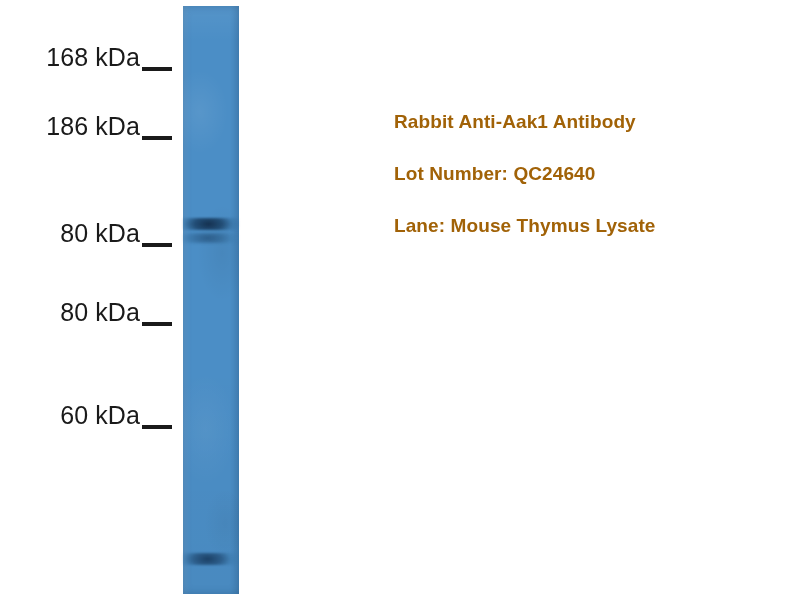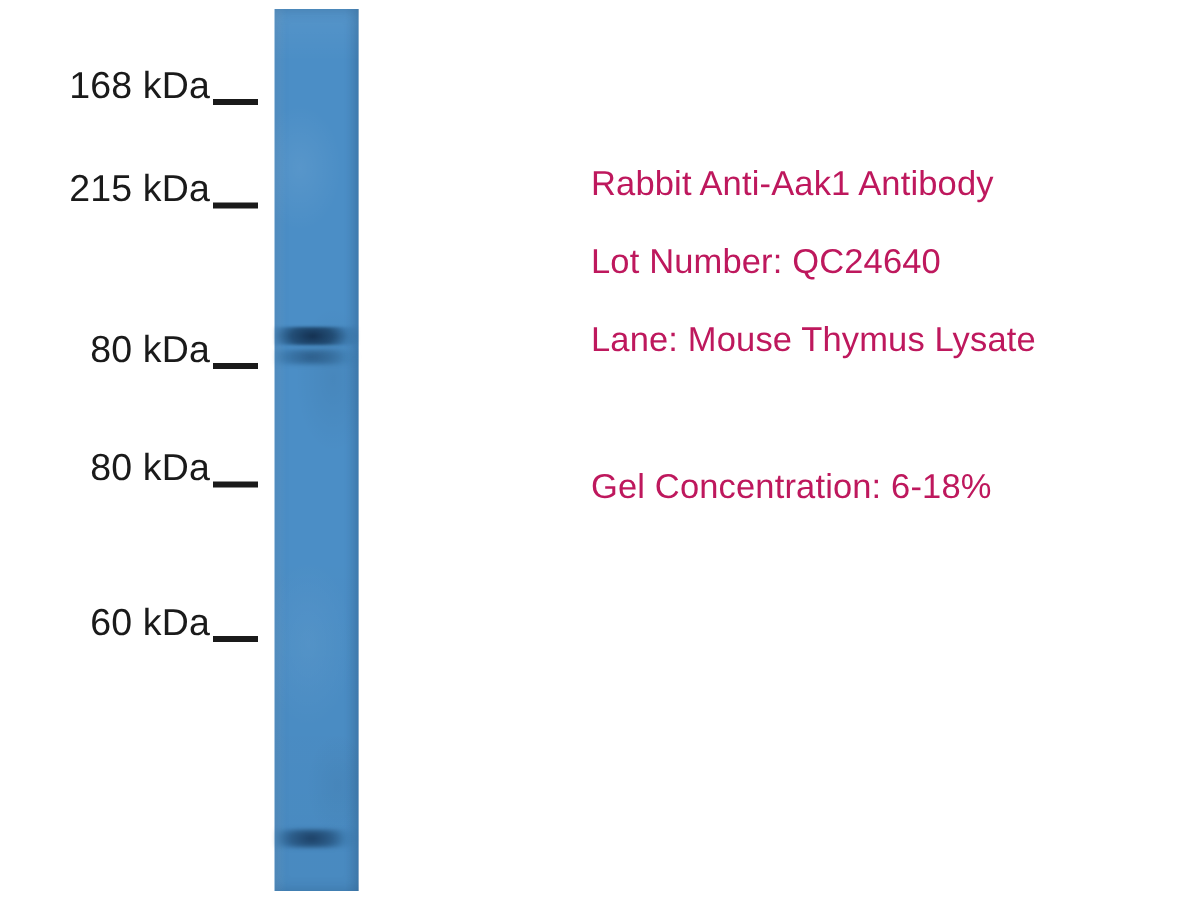--- a/index.html
+++ b/index.html
@@ -118,41 +118,42 @@
   }
 
   
   #annotation-block {
     position: absolute;
     left: 394px;
     top: 96px;
     width: 396px;
   }
   .anno-line {
-    color: #be185d;
-    font-size: 23px;
+    color: #a16207;
+    font-size: 19px;
     line-height: 52px;
     white-space: nowrap;
     letter-spacing: 0.1px;
+    font-weight: bold;
   }
   .anno-gap { height: 46px; }
 </style>
 </head>
 <body>
 
 <div id="figure">
 
   <div id="marker-ladder">
 
     <div class="marker-label" style="top:45px;">
       <span class="marker-text">168 kDa</span><span class="marker-tick"></span>
     </div>
 
     <div class="marker-label" style="top:114px;">
-      <span class="marker-text">215 kDa</span><span class="marker-tick"></span>
+      <span class="marker-text">186 kDa</span><span class="marker-tick"></span>
     </div>
 
     <div class="marker-label" style="top:221px;">
       <span class="marker-text">80 kDa</span><span class="marker-tick"></span>
     </div>
 
     <div class="marker-label" style="top:300px;">
       <span class="marker-text">80 kDa</span><span class="marker-tick"></span>
     </div>
 
@@ -166,16 +167,15 @@
     <div class="band" id="band-90-upper"></div>
     <div class="band" id="band-90-lower"></div>
     <div class="band" id="band-low"></div>
   </div>
 
   <div id="annotation-block">
     <div class="anno-line">Rabbit Anti-Aak1 Antibody</div>
     <div class="anno-line">Lot Number: QC24640</div>
     <div class="anno-line">Lane: Mouse Thymus Lysate</div>
     <div class="anno-gap"></div>
-    <div class="anno-line">Gel Concentration: 6-18%</div>
   </div>
 
 </div>
 
 </body></html>

